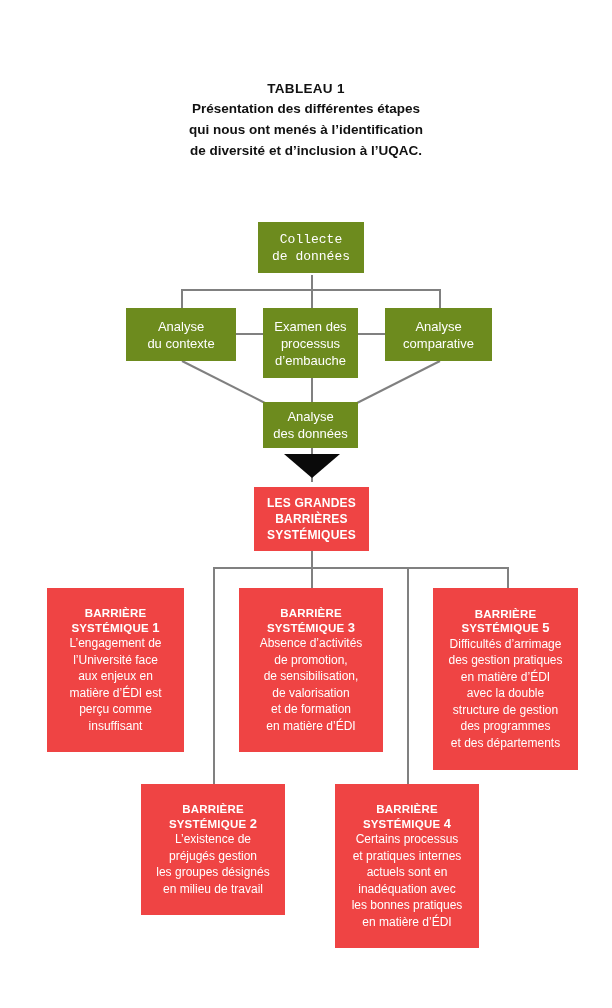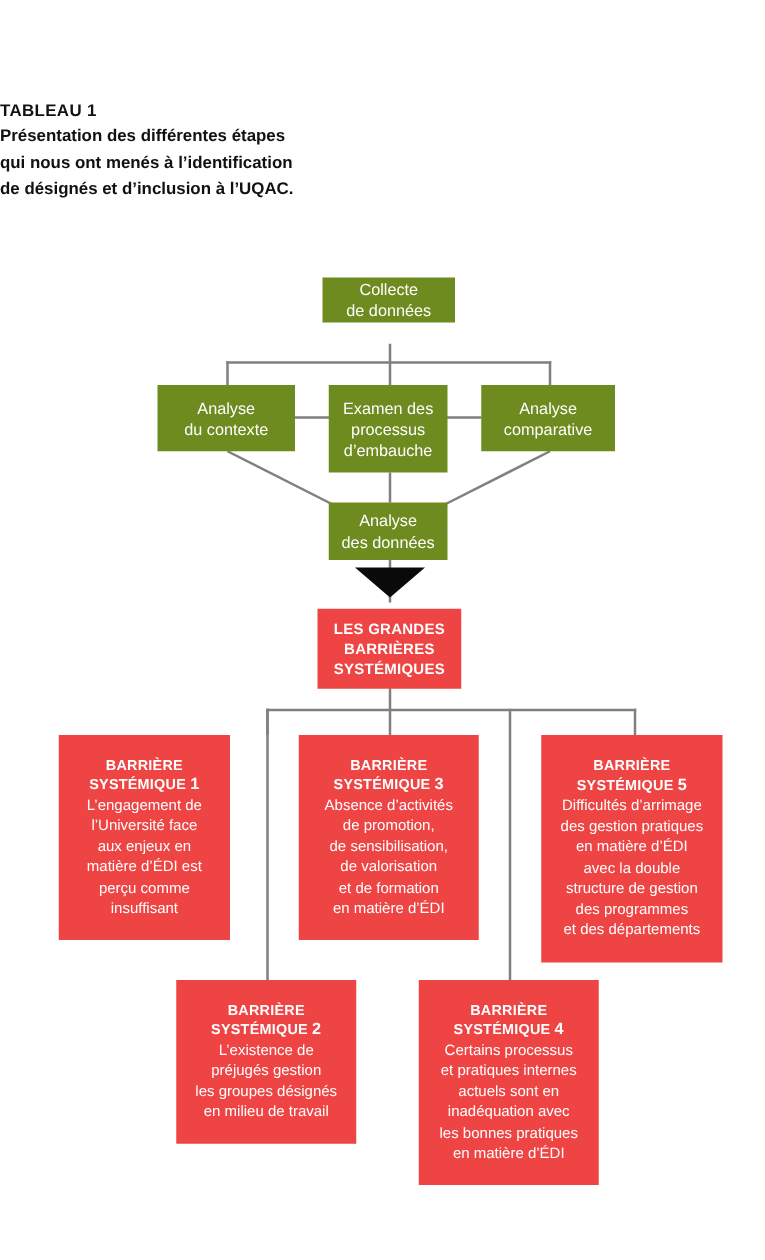--- a/index.html
+++ b/index.html
@@ -9,21 +9,21 @@
     font-family:"Liberation Sans","DejaVu Sans",sans-serif;
     position:relative;
     overflow:hidden;
     -webkit-font-smoothing:antialiased;
   }
   #stage{position:absolute;left:0;top:0;width:612px;height:1008px;}
 
   
   .title-block{
     position:absolute;left:0;top:80px;width:612px;
-    color:#111111;
+    text-align:center;color:#111111;
   }
   .title-main{
     font-size:13.5px;font-weight:bold;letter-spacing:.3px;line-height:17px;
   }
   .title-sub{
     font-size:13.5px;font-weight:bold;line-height:19px;margin-top:2px;
   }
 
   
   .ln{position:absolute;background:#808080;}
@@ -58,21 +58,21 @@
 </style>
 </head>
 <body>
 
 <div id="stage">
 
   <div class="title-block">
     <div class="title-main">TABLEAU 1</div>
     <div class="title-sub">Présentation des différentes étapes</div>
     <div class="title-sub">qui nous ont menés à l’identification</div>
-    <div class="title-sub">de désignés et d’inclusion à l’UQAC.</div>
+    <div class="title-sub">de diversité et d’inclusion à l’UQAC.</div>
   </div>
 
   <div class="ln lnv" style="left:311px;top:275px;height:16px;"></div>
 
   <div class="ln lnh" style="left:181px;top:289px;width:260px;"></div>
 
   <div class="ln lnv" style="left:181px;top:289px;height:20px;"></div>
   <div class="ln lnv" style="left:311px;top:289px;height:20px;"></div>
   <div class="ln lnv" style="left:439px;top:289px;height:20px;"></div>
 
@@ -93,21 +93,21 @@
   <div class="ln lnh" style="left:213px;top:567px;width:296px;"></div>
 
   <div class="ln lnv" style="left:213px;top:567px;height:21px;"></div>
   <div class="ln lnv" style="left:507px;top:567px;height:21px;"></div>
 
   <div class="ln lnv" style="left:311px;top:567px;height:21px;"></div>
 
   <div class="ln lnv" style="left:213px;top:567px;height:217px;"></div>
   <div class="ln lnv" style="left:407px;top:567px;height:217px;"></div>
 
-  <div class="box green" style="left:258px;top:222px;width:106px;height:36px;">
+  <div class="box green" style="left:258px;top:222px;width:106px;height:51px;font-family:Liberation Mono, monospace;">
     <div class="bl">Collecte</div>
     <div class="bl">de données</div>
   </div>
 
   <div class="box green" style="left:126px;top:308px;width:110px;height:53px;">
     <div class="bl">Analyse</div>
     <div class="bl">du contexte</div>
   </div>
 
   <div class="box green" style="left:263px;top:308px;width:95px;height:70px;">

